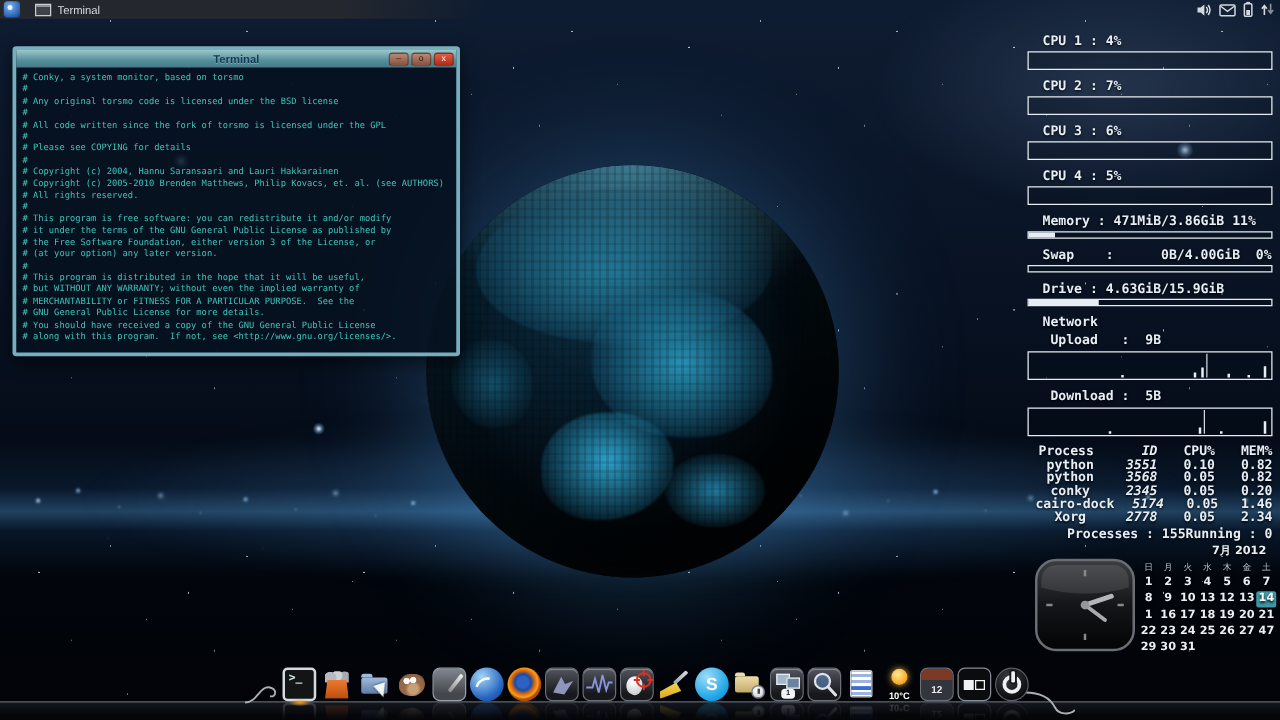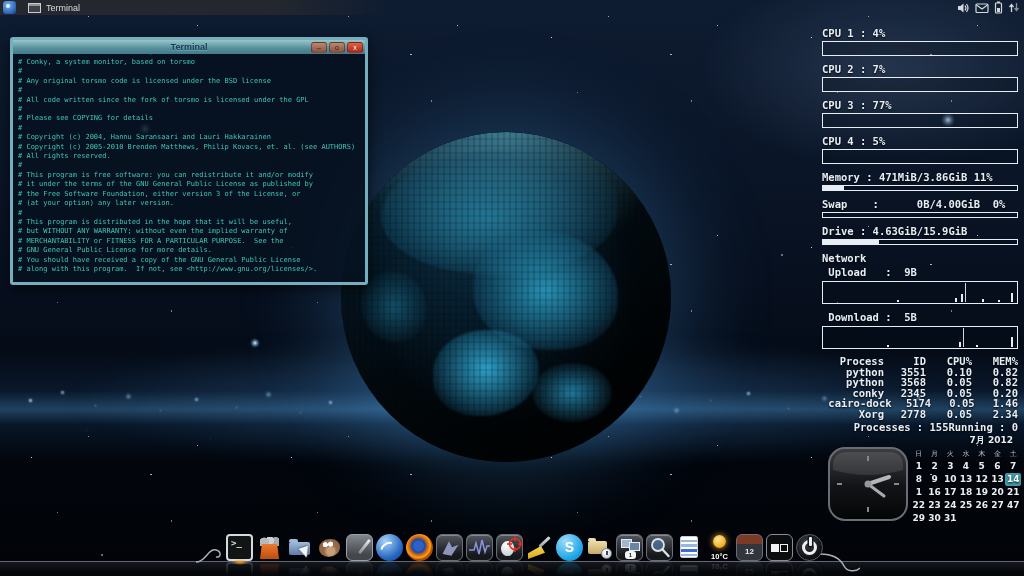--- a/index.html
+++ b/index.html
@@ -95,31 +95,31 @@
   .term-btns{position:absolute;right:2px;top:2px;display:flex;gap:2px;}
   .tb{width:14px;height:9px;border-radius:3px;font-size:7px;line-height:9px;text-align:center;color:#3a1812;
     background:linear-gradient(#b98a74,#8a5240);border:1px solid rgba(60,25,15,.5);}
   .tb.close{background:linear-gradient(#e06048,#b02a18);color:#fff;}
   .term-body{padding:4px 5px;color:#3fc4ba;font-size:7px;line-height:9.4px;white-space:pre;margin:0;
     font-family:"DejaVu Sans Mono",monospace;}
   
   .conky{position:absolute;left:822px;top:27px;width:196px;color:#e7edf4;
     font-family:"DejaVu Sans Mono",monospace;font-size:10.5px;font-weight:bold;
     text-shadow:0 1px 2px rgba(0,0,0,.9);}
-  .clabel{white-space:pre;margin:0 0 2px 0;}
+  .clabel{white-space:pre;margin:0 0 2px 12px;}
   .cpubar{height:13px;border:1px solid #e7edf4;background:rgba(5,12,22,.25);margin-bottom:7px;}
   .thinbar{height:4px;border:1px solid #e7edf4;background:rgba(5,12,22,.25);margin:2px 0 7px 0;}
   .thinbar .fill{height:100%;background:#e7edf4;}
   .netgraph{height:21px;border:1px solid #e7edf4;background:rgba(5,12,22,.25);margin:3px 0 7px 0;position:relative;}
   .netgraph .spike{position:absolute;bottom:1px;width:2px;background:#e7edf4;}
   .netgraph .vline{position:absolute;top:1px;bottom:1px;width:1px;background:#e7edf4;opacity:.9;}
   .ptable{margin-top:6px;}
   .prow{display:flex;line-height:10.6px;}
-  .pc-name{flex:1;text-align:right;white-space:pre;}
-  .pc-id{width:42px;text-align:right;}
+  .pc-name{flex:1;text-align:center;white-space:pre;}
+  .pc-id{width:42px;text-align:right;font-style:italic;}
   .pc-cpu{width:46px;text-align:right;}
   .pc-mem{width:46px;text-align:right;}
   .pfoot{display:flex;justify-content:flex-end;margin-top:1px;}
   
   .clockw{position:absolute;left:827px;top:446px;}
   
   .cal{position:absolute;left:911px;top:434px;width:110px;color:#e9eef3;
     font-family:"DejaVu Sans",sans-serif;text-shadow:0 1px 2px rgba(0,0,0,.9);}
   .cal-title{text-align:right;padding-right:8px;font-size:9px;font-weight:bold;margin-bottom:2px;}
   .cal-week{display:grid;grid-template-columns:repeat(7,1fr);font-size:7px;color:#b9c3cd;text-align:center;margin-bottom:1px;}
@@ -299,21 +299,21 @@
 # GNU General Public License for more details.
 # You should have received a copy of the GNU General Public License
 # along with this program.  If not, see &lt;http://www.gnu.org/licenses/&gt;.</pre>
   </div>
 
   <div class="conky">
     <p class="clabel">CPU 1 : 4%</p>
     <div class="cpubar"></div>
     <p class="clabel">CPU 2 : 7%</p>
     <div class="cpubar"></div>
-    <p class="clabel">CPU 3 : 77%</p>
+    <p class="clabel">CPU 3 : 6%</p>
     <div class="cpubar"></div>
     <p class="clabel">CPU 4 : 5%</p>
     <div class="cpubar"></div>
 
     <p class="clabel">Memory : 471MiB/3.86GiB 11%</p>
     <div class="thinbar">
         <div class="fill" style="width: 11%;"></div>
       </div>
     <p class="clabel">Swap    :      0B/4.00GiB  0%</p>
     <div class="thinbar">

